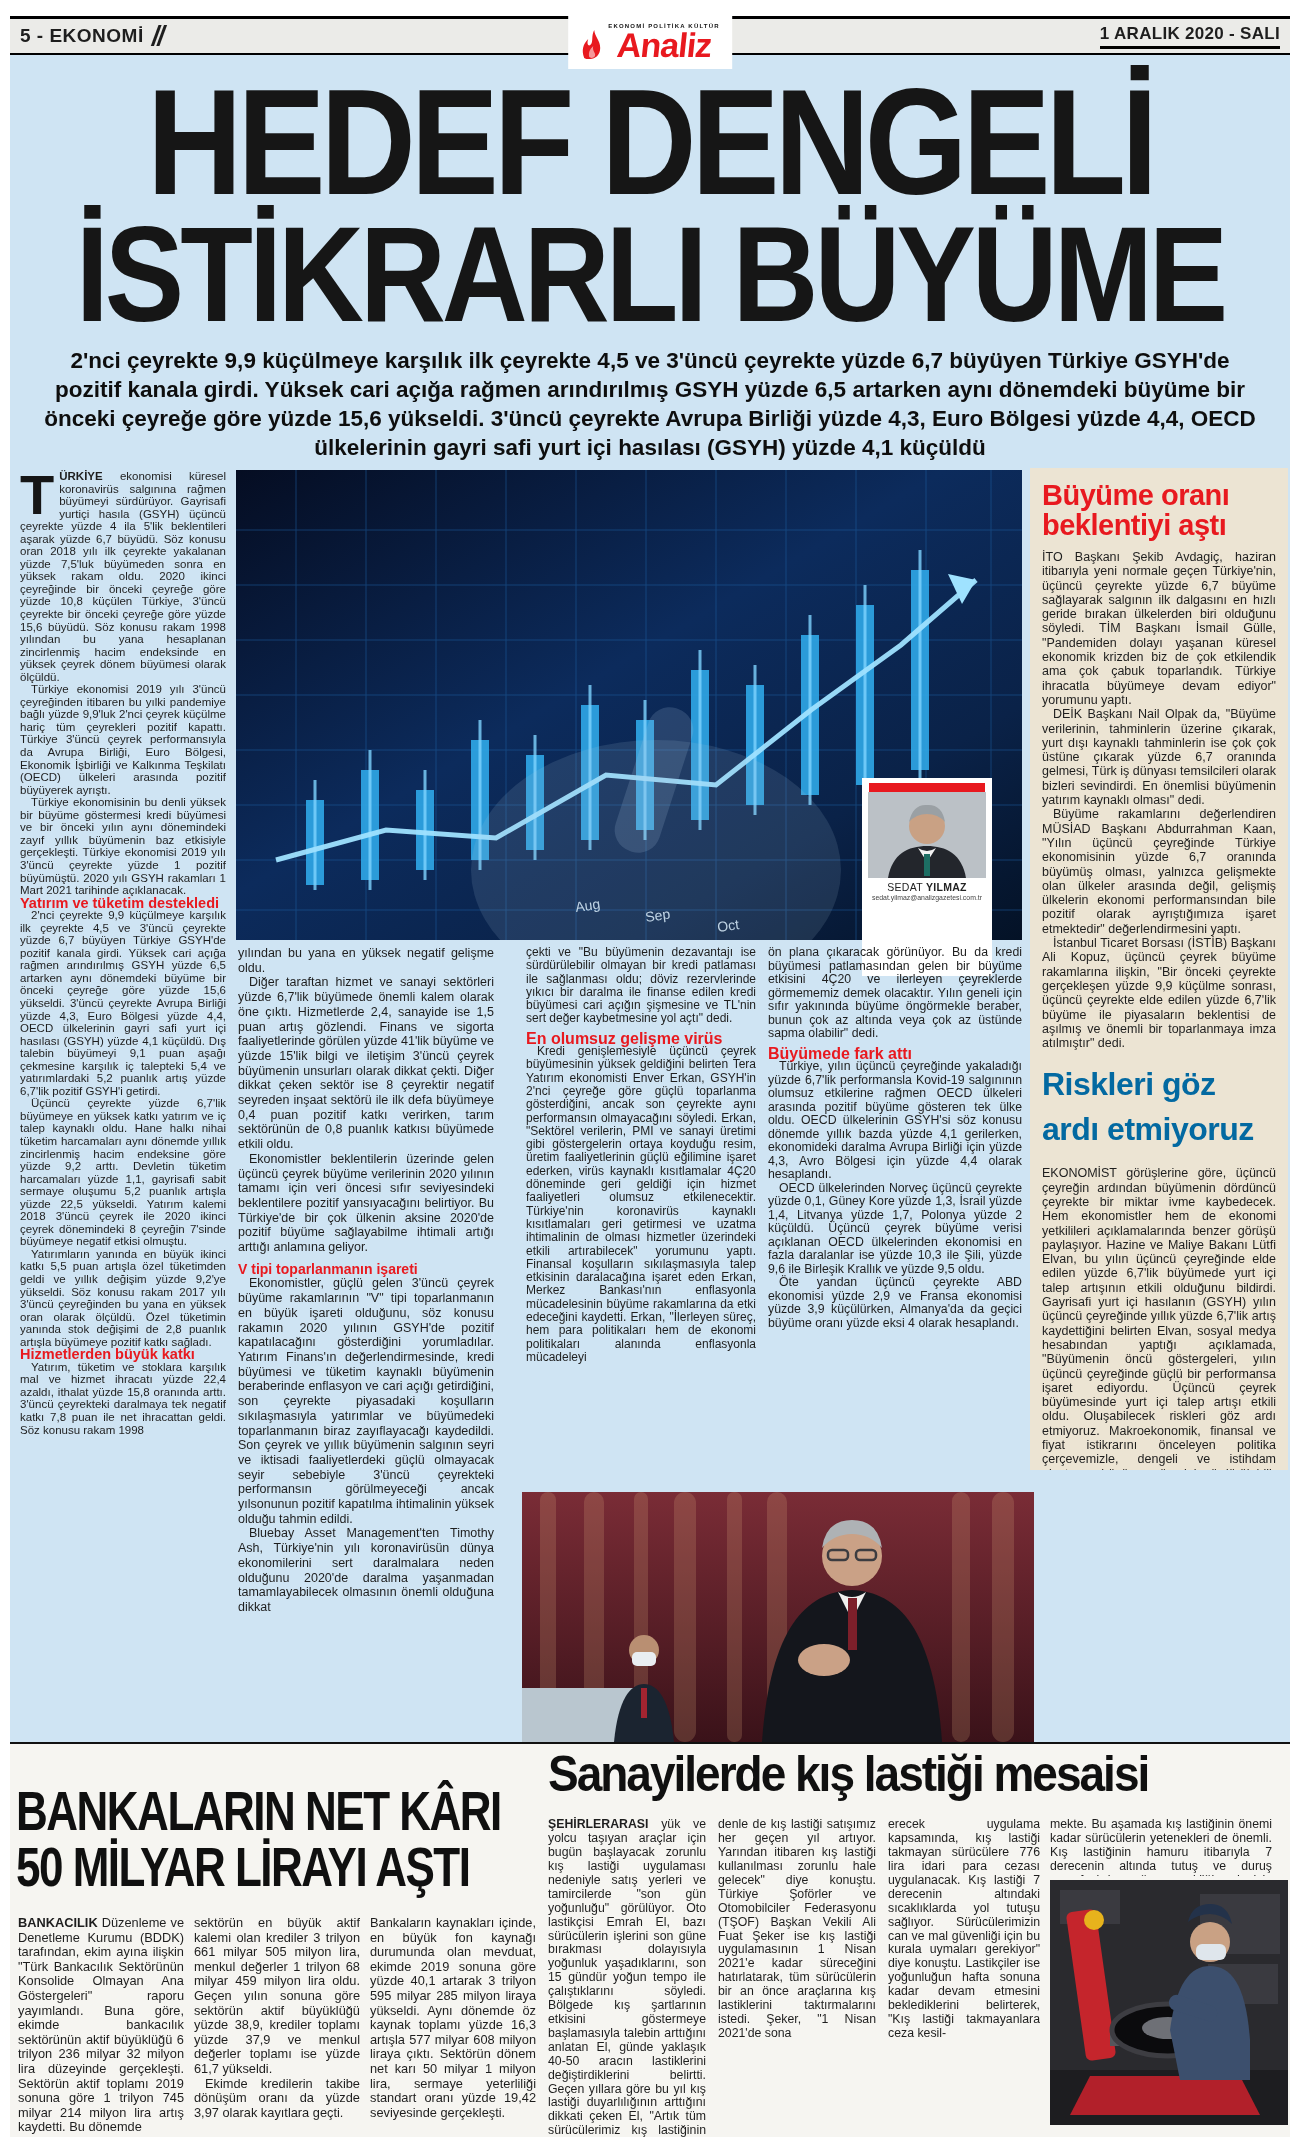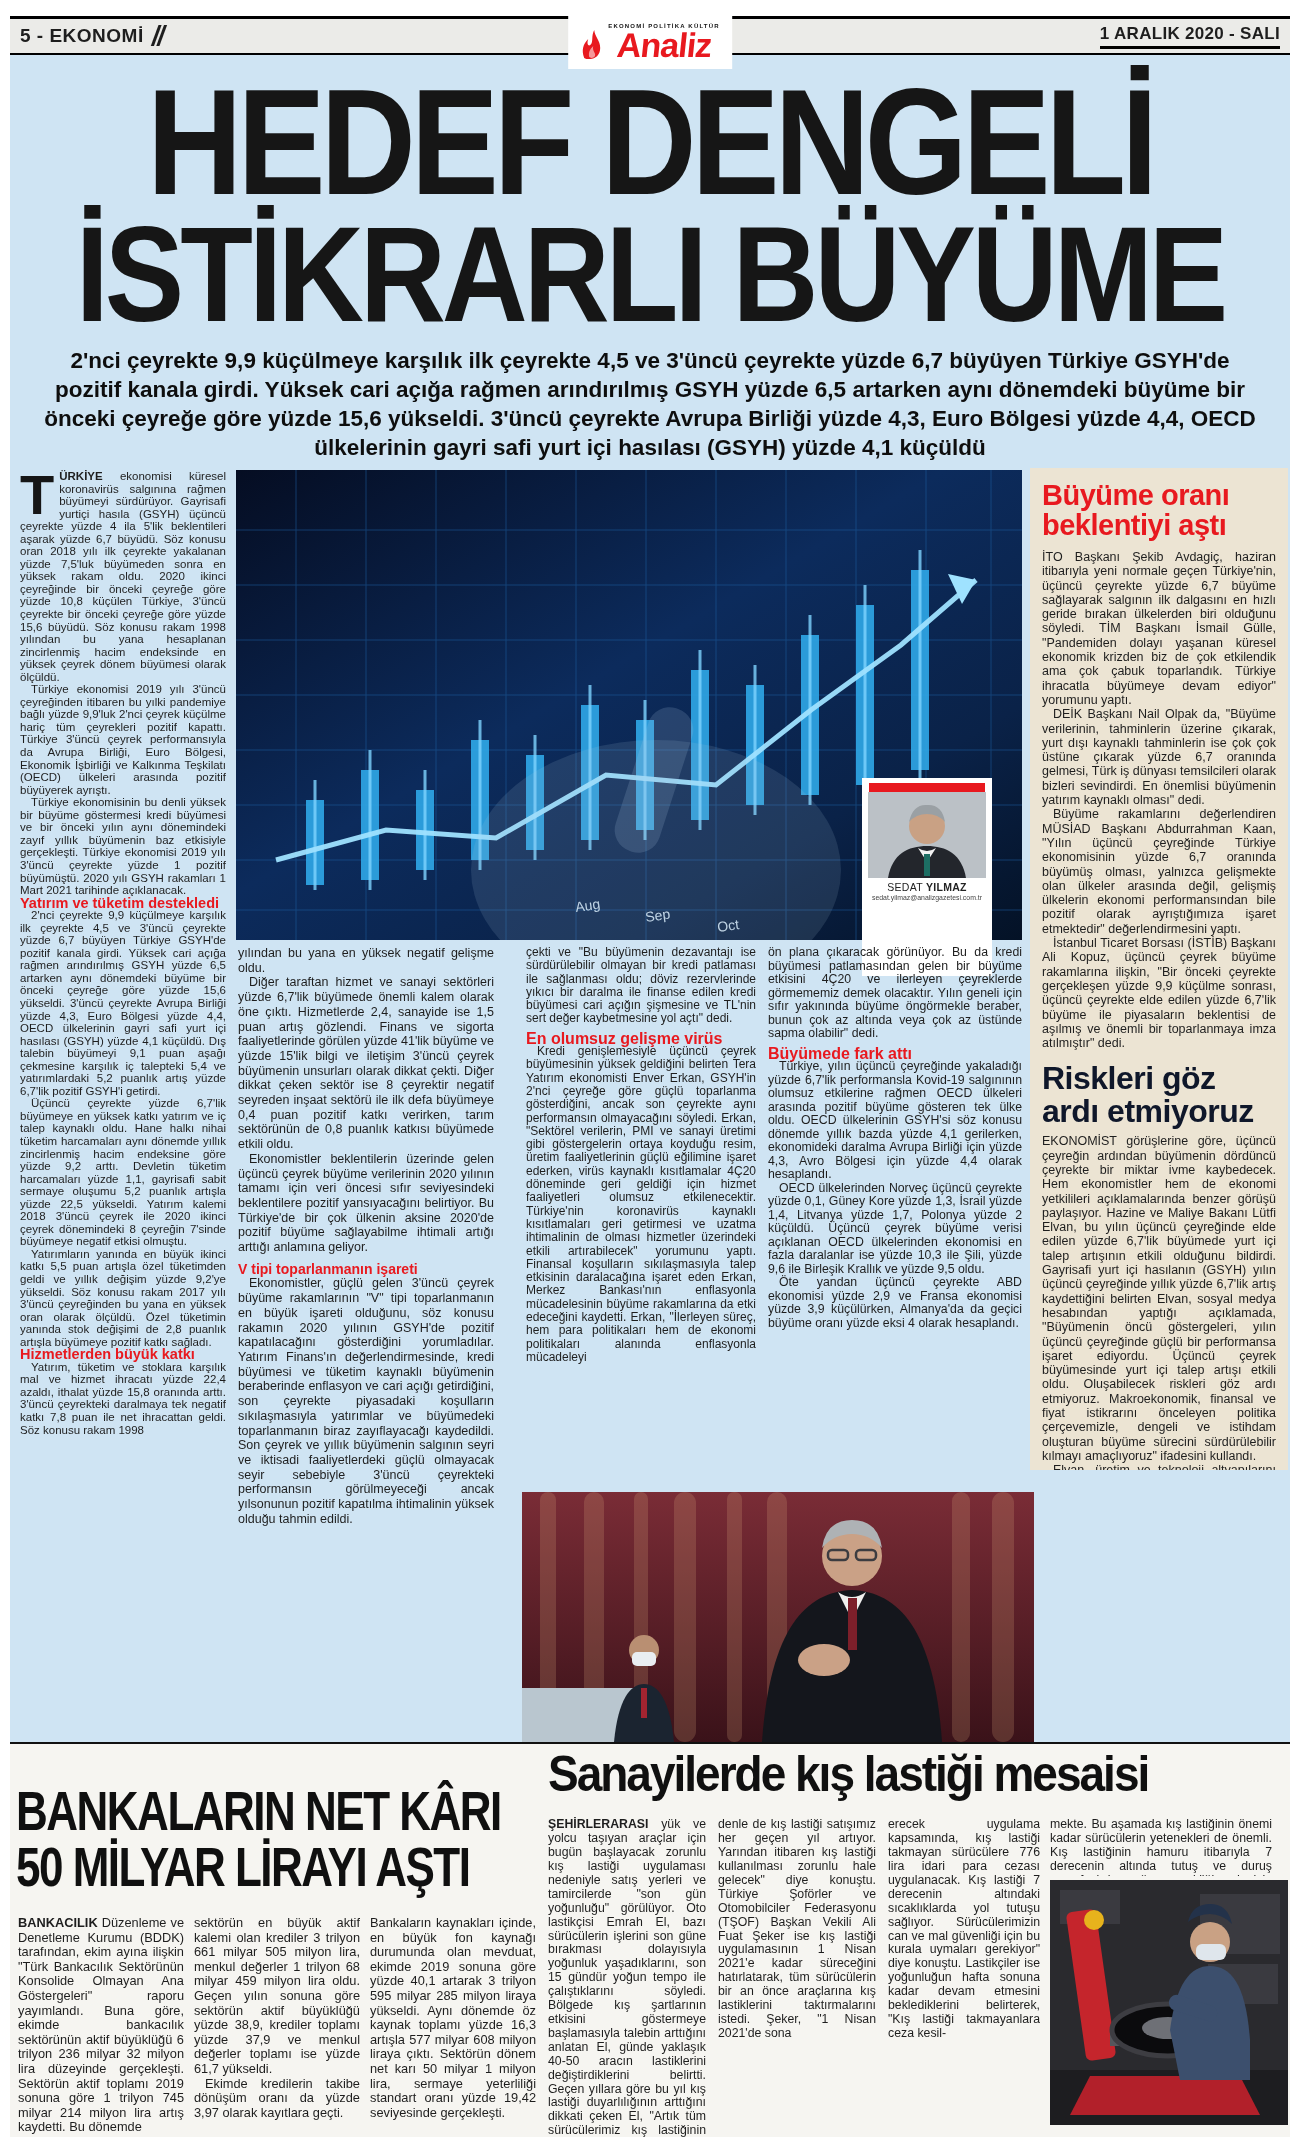--- a/index.html
+++ b/index.html
@@ -56,21 +56,21 @@
   .byl-name{font-size:10.5px;margin-top:3px;letter-spacing:.3px;color:#222;}
   .byl-mail{font-size:6.9px;color:#444;margin-top:1px;}
   
   .sidebar{left:1030px;top:468px;width:258px;height:1002px;background:#ece4d3;
            padding:10px 12px;box-sizing:border-box;font-size:12.5px;line-height:14.3px;
            text-align:justify;overflow:hidden;}
   .sidebar p{margin:0;}
   .sidebar p.ind{text-indent:11px;}
   .sb-title{color:#e8191f;font-weight:800;font-size:29px;line-height:30px;margin:2px 0 10px;
             letter-spacing:-.5px;text-align:left;}
-  .sb-title2{color:#0f172a;font-weight:800;font-size:32px;line-height:33px;margin:12px 0 6px;
+  .sb-title2{color:#0369a1;font-weight:800;font-size:32px;line-height:45px;margin:12px 0 14px;
              letter-spacing:-.5px;text-align:left;}
   
   .bankhead{left:16px;width:560px;font-size:44px;font-weight:900;color:#101010;
             letter-spacing:-1.5px;transform:scaleY(1.25);transform-origin:left top;white-space:nowrap;}
   .bh1{top:1780px;} .bh2{top:1836px;}
   .bcol{top:1916px;height:219px;font-size:12.8px;line-height:14.6px;text-align:justify;overflow:hidden;}
   .bcol p{margin:0;} .bcol p.ind{text-indent:11px;}
   .bc1{left:18px;width:166px;} .bc2{left:194px;width:166px;} .bc3{left:370px;width:166px;}
   .sanhead{left:548px;top:1744px;width:740px;font-size:46px;font-weight:900;color:#101010;
            letter-spacing:-2px;transform:scaleY(1.1);transform-origin:left top;white-space:nowrap;}
@@ -175,20 +175,21 @@
   <div class="byl-name"><span>SEDAT</span> <b>YILMAZ</b></div>
   <div class="byl-mail">sedat.yilmaz@analizgazetesi.com.tr</div>
 </div>
 
 <div class="abs col c2">
   <p>yılından bu yana en yüksek negatif gelişme oldu.</p>
   <p class="ind">Diğer taraftan hizmet ve sanayi sektörleri yüzde 6,7'lik büyümede önemli kalem olarak öne çıktı. Hizmetlerde 2,4, sanayide ise 1,5 puan artış gözlendi. Finans ve sigorta faaliyetlerinde görülen yüzde 41'lik büyüme ve yüzde 15'lik bilgi ve iletişim 3'üncü çeyrek büyümenin unsurları olarak dikkat çekti. Diğer dikkat çeken sektör ise 8 çeyrektir negatif seyreden inşaat sektörü ile ilk defa büyümeye 0,4 puan pozitif katkı verirken, tarım sektörünün de 0,8 puanlık katkısı büyümede etkili oldu.</p>
   <p class="ind">Ekonomistler beklentilerin üzerinde gelen üçüncü çeyrek büyüme verilerinin 2020 yılının tamamı için veri öncesi sıfır seviyesindeki beklentilere pozitif yansıyacağını belirtiyor. Bu Türkiye'de bir çok ülkenin aksine 2020'de pozitif büyüme sağlayabilme ihtimali artığı arttığı anlamına geliyor.</p>
   <p class="sub">V tipi toparlanmanın işareti</p>
   <p class="ind">Ekonomistler, güçlü gelen 3'üncü çeyrek büyüme rakamlarının "V" tipi toparlanmanın en büyük işareti olduğunu, söz konusu rakamın 2020 yılının GSYH'de pozitif kapatılacağını gösterdiğini yorumladılar. Yatırım Finans'ın değerlendirmesinde, kredi büyümesi ve tüketim kaynaklı büyümenin beraberinde enflasyon ve cari açığı getirdiğini, son çeyrekte piyasadaki koşulların sıkılaşmasıyla yatırımlar ve büyümedeki toparlanmanın biraz zayıflayacağı kaydedildi. Son çeyrek ve yıllık büyümenin salgının seyri ve iktisadi faaliyetlerdeki güçlü olmayacak seyir sebebiyle  3'üncü çeyrekteki performansın görülmeyeceği ancak yılsonunun pozitif kapatılma ihtimalinin yüksek olduğu tahmin edildi.</p>
+  <p class="ind">Bluebay Asset Management'ten Timothy Ash, Türkiye'nin yılı koronavirüsün dünya ekonomilerini sert daralmalara neden olduğunu 2020'de daralma yaşanmadan tamamlayabilecek olmasının önemli olduğuna dikkat</p>
 </div>
 
 <div class="abs col c3">
   <p>çekti ve "Bu büyümenin dezavantajı ise sürdürülebilir olmayan bir kredi patlaması ile sağlanması oldu; döviz rezervlerinde yıkıcı bir daralma ile finanse edilen kredi büyümesi cari açığın şişmesine ve TL'nin sert değer kaybetmesine yol açtı" dedi.</p>
   <p class="sub">En olumsuz gelişme virüs</p>
   <p class="ind">Kredi genişlemesiyle üçüncü çeyrek büyümesinin yüksek geldiğini belirten Tera Yatırım ekonomisti Enver Erkan, GSYH'in 2'nci çeyreğe göre güçlü toparlanma gösterdiğini, ancak son çeyrekte aynı performansın olmayacağını söyledi. Erkan, "Sektörel verilerin, PMI ve sanayi üretimi gibi göstergelerin ortaya koyduğu resim, üretim faaliyetlerinin güçlü eğilimine işaret ederken, virüs kaynaklı kısıtlamalar 4Ç20 döneminde geri geldiği için hizmet faaliyetleri olumsuz etkilenecektir. Türkiye'nin koronavirüs kaynaklı kısıtlamaları geri getirmesi ve uzatma ihtimalinin de olması hizmetler üzerindeki etkili artırabilecek" yorumunu yaptı.  Finansal koşulların sıkılaşmasıyla talep etkisinin daralacağına işaret eden Erkan, Merkez Bankası'nın enflasyonla mücadelesinin büyüme rakamlarına da etki edeceğini kaydetti. Erkan, "İlerleyen süreç, hem para politikaları hem de ekonomi politikaları alanında enflasyonla mücadeleyi</p>
 </div>
 
 <div class="abs col c4">
   <p>ön plana çıkaracak görünüyor. Bu da kredi büyümesi patlamasından gelen bir büyüme etkisini 4Ç20 ve ilerleyen çeyreklerde görmememiz demek olacaktır. Yılın geneli için sıfır yakınında büyüme öngörmekle beraber, bunun çok az altında veya çok az üstünde sapma olabilir" dedi.</p>

